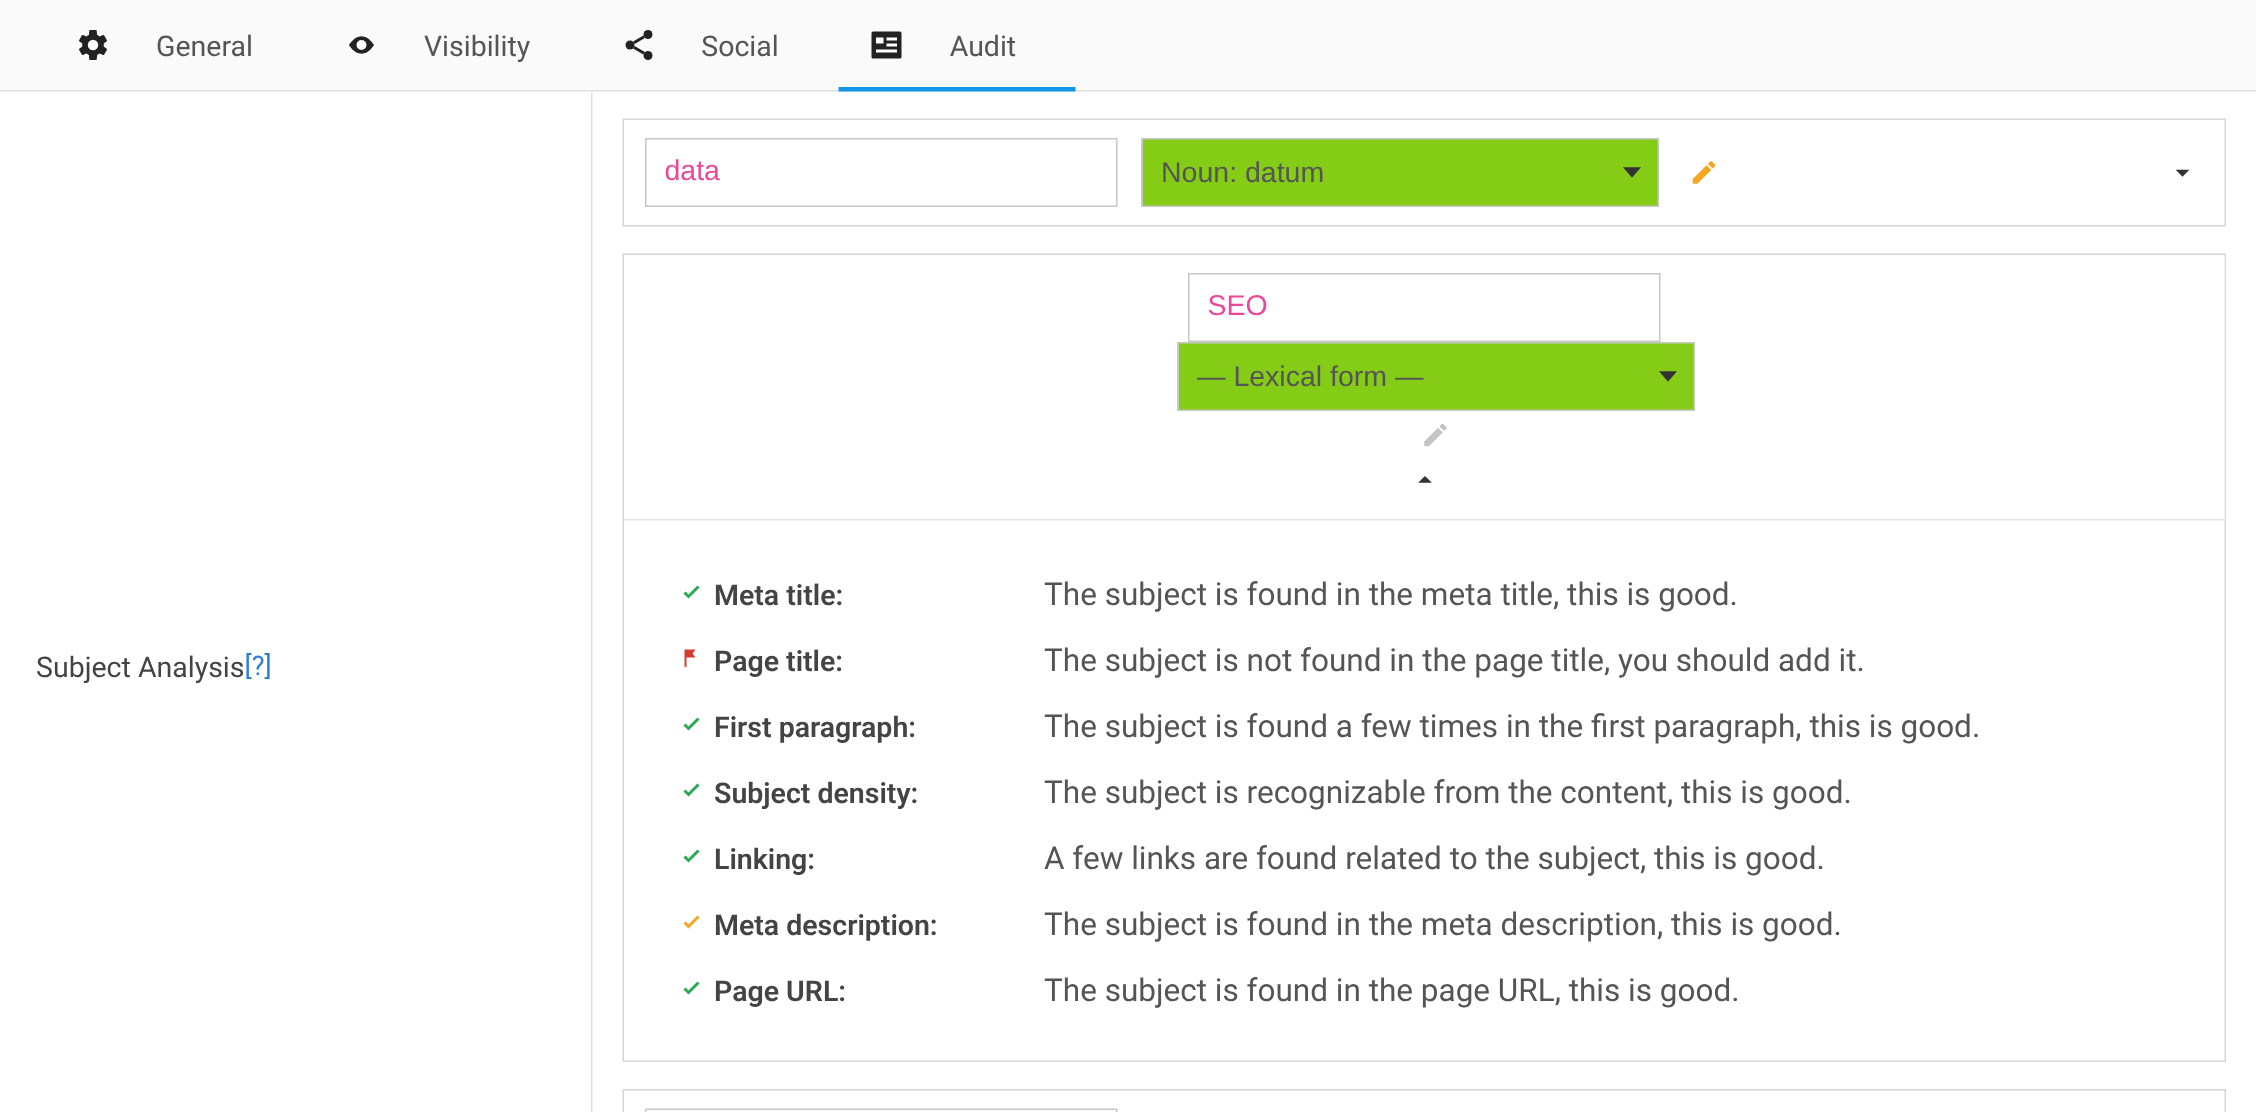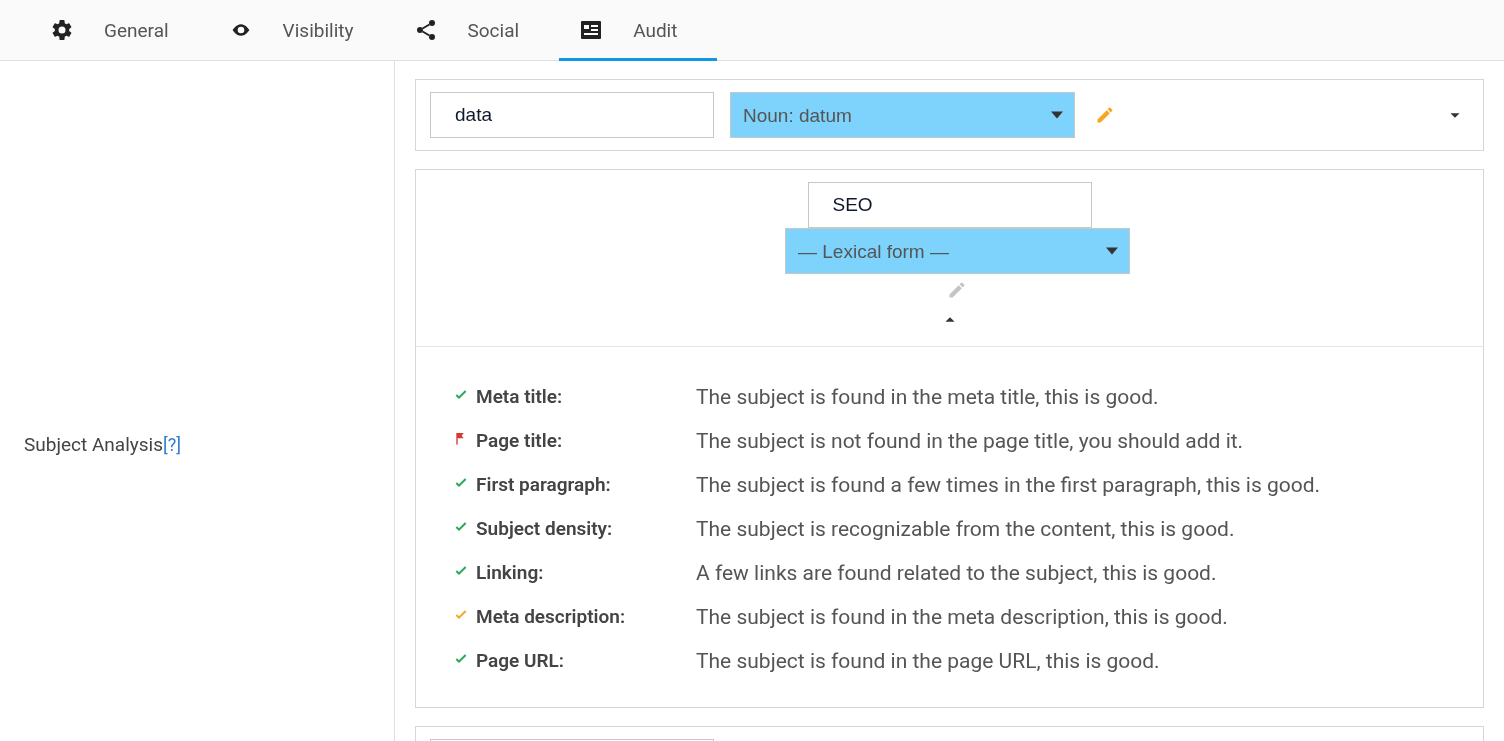--- a/index.html
+++ b/index.html
@@ -53,36 +53,36 @@
 .main { flex: 1; padding: 18px 20px 12px 20px; }
 .subject-row {
   border: 1px solid #d6d6d6;
   background: #fff;
   margin-bottom: 18px;
   display: flex;
   align-items: center;
   padding: 12px 14px;
 }
 .subject-input {
-  width: 284px;
+  width: 315px;
   height: 46px;
   border: 1px solid #c7c7c7;
-  padding: 0 24px;
+  padding: 0 12px;
   font-size: 19px;
-  color: #0f172a;
+  color: #ec4899;
 }
 .subject-select {
   width: 345px;
   height: 46px;
   border: 1px solid #c7c7c7;
   font-size: 19px;
   padding: 0 30px 0 12px;
   margin-left: 16px;
   color: #555;
-  background: #7dd3fc;
+  background: #84cc16;
   appearance: none;
   position: relative;
 }
 .select-wrap { position: relative; }
 .select-wrap::after {
   content: "";
   position: absolute;
   right: 12px;
   top: 50%;
   transform: translateY(-50%);

